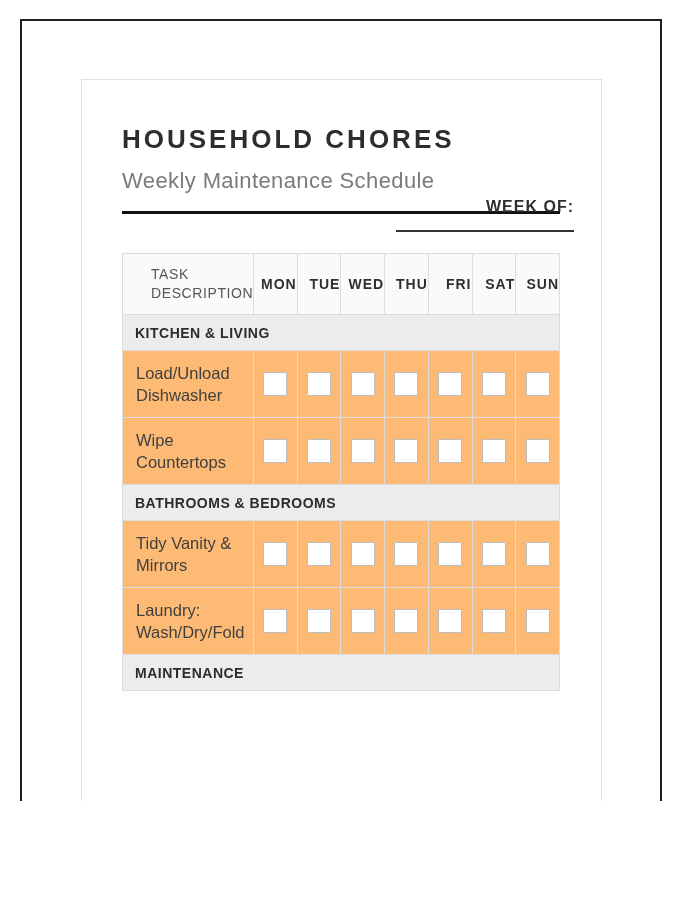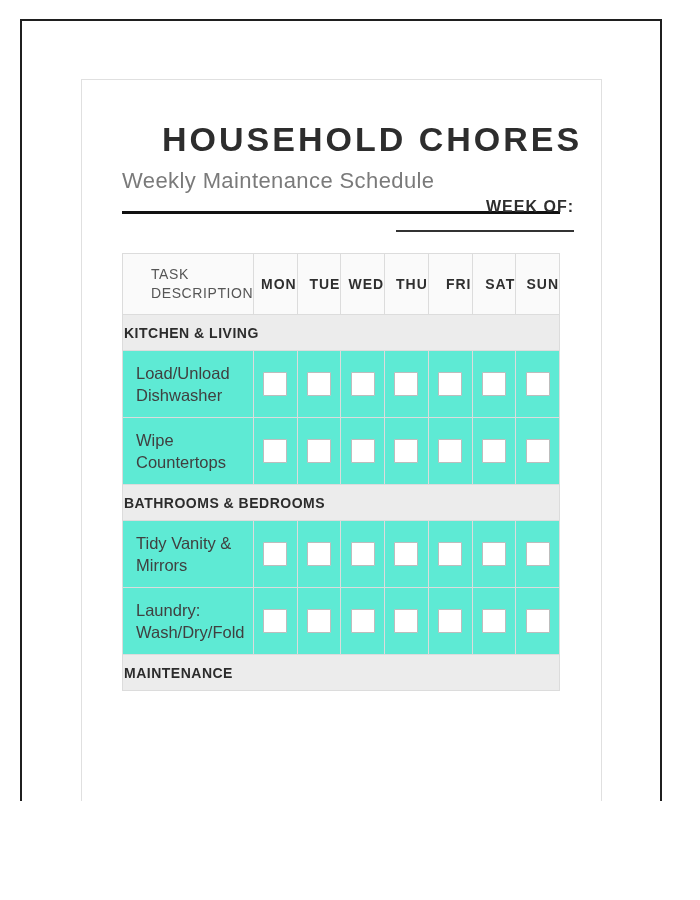--- a/index.html
+++ b/index.html
@@ -26,27 +26,26 @@
     width: 521px; height: 790px;
     border: 1px solid var(--card-border, #e0e0e0);
     background: #ffffff;
   }
   .content {
     position: relative;
     padding: 38px 41px 0 40px;
     height: 100%;
   }
   h1.title {
-    font-size: 34px;
+    font-size: 26px;
     line-height: 43px;
     font-weight: 700;
     letter-spacing: 3px;
     color: var(--title-text, #2d2d2d);
     width: 440px;
-    margin-left: 40px;
   }
   .subtitle {
     margin-top: 9px;
     font-size: 22px;
     line-height: 21px;
     letter-spacing: 0.4px;
     color: var(--subtitle-text, #7a7a7a);
   }
   .week-of {
     position: absolute;
@@ -104,24 +103,24 @@
     color: var(--day-header-text, #2f2f2f);
     text-align: right;
   }
   tr.section-row td {
     background: var(--section-bg, #ececec);
     height: 36px;
     font-size: 14px;
     font-weight: 700;
     letter-spacing: 0.5px;
     color: var(--section-text, #2c2c2c);
-    padding-left: 1px;
+    padding-left: 12px;
     vertical-align: middle;
   }
-  tr.task-row td { height: 67px; vertical-align: middle; background: #5eead4; }
+  tr.task-row td { height: 67px; vertical-align: middle; background: #fdba74; }
   td.task-label {
     font-size: 16.5px;
     line-height: 22px;
     color: var(--task-text, #404040);
     padding: 0 5px 0 13px;
   }
   .checkbox {
     width: 24px; height: 24px;
     border: 1px solid var(--checkbox-border, #bdbdbd);
     border-radius: 1px;

